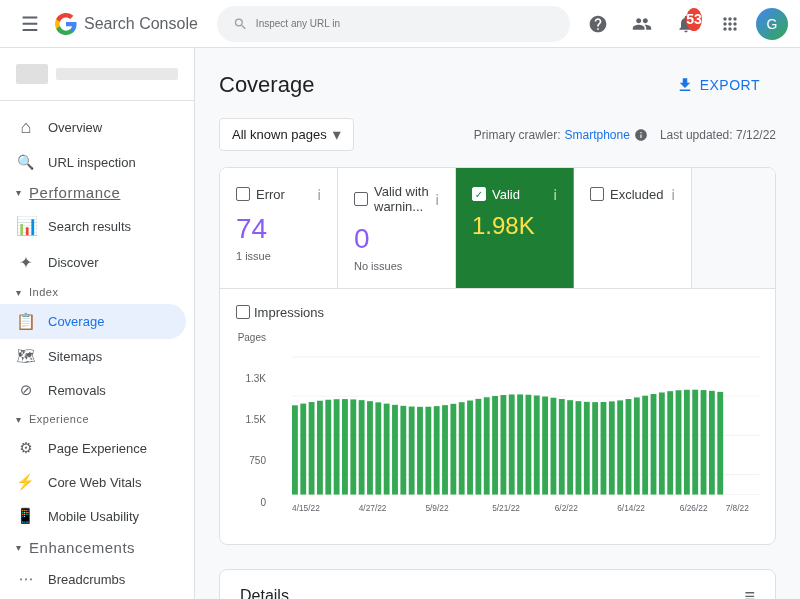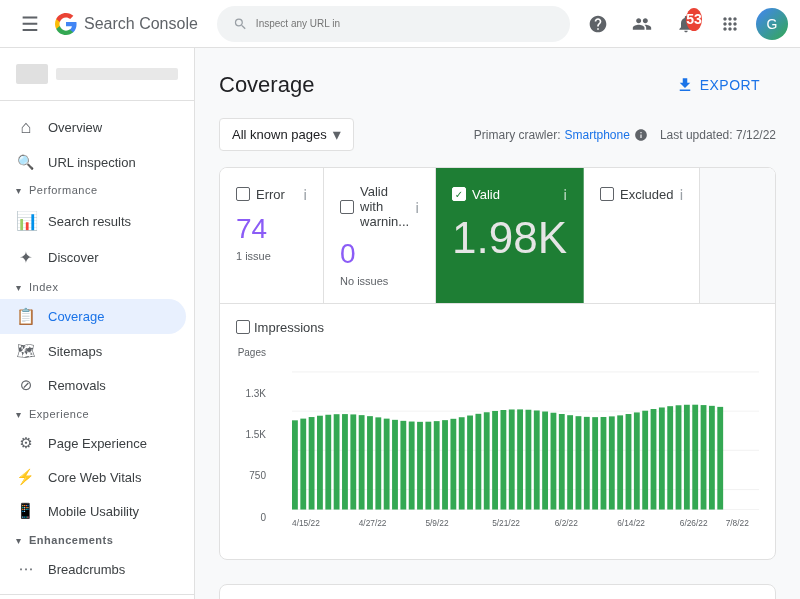--- a/index.html
+++ b/index.html
@@ -54,21 +54,21 @@
     .status-cards { display: flex; gap: 0; border: 1px solid #e0e0e0; border-radius: 8px; overflow: hidden; margin-bottom: 0; background: #fff; }
     .status-card { flex: 1; padding: 16px; border-right: 1px solid #e0e0e0; }
     .status-card:last-child { border-right: none; }
     .status-card.active-valid { background: #1e7e34; color: #fff; }
     .card-header { display: flex; align-items: center; gap: 6px; margin-bottom: 8px; }
     .card-checkbox { width: 14px; height: 14px; border: 1.5px solid #5f6368; border-radius: 2px; flex-shrink: 0; }
     .card-checkbox.white-check { background: #fff; border-color: #fff; display: flex; align-items: center; justify-content: center; color: #1e7e34; font-size: 10px; }
     .card-label { font-size: 13px; color: #3c4043; }
     .card-label.white { color: #fff; }
     .card-value { font-size: 28px; font-weight: 400; color: #8b5cf6; line-height: 1.2; }
-    .card-value.white { color: #e5e5e5; font-size: 44px; }
+    .card-value.white { color: #fde047; font-size: 24px; }
     .card-sub { font-size: 11px; color: #5f6368; margin-top: 4px; }
     .card-info { font-size: 18px; color: #9aa0a6; float: right; cursor: pointer; }
     .card-info.white { color: rgba(255,255,255,0.7); }
     .chart-header { display: flex; align-items: center; gap: 4px; margin-bottom: 12px; }
     .chart-checkbox { width: 14px; height: 14px; border: 1.5px solid #5f6368; border-radius: 2px; }
     .chart-label { font-size: 13px; color: #3c4043; }
 
     
     .details-section { background: #fff; border: 1px solid #e0e0e0; border-radius: 8px; }
     .details-header { display: flex; align-items: center; justify-content: space-between; padding: 16px 20px; border-bottom: 1px solid #e0e0e0; }
@@ -145,21 +145,21 @@
       <span class="s-label">Overview</span>
     </div>
 
     <div class="sidebar-item">
       <span class="s-icon" style="font-size:14px;">🔍</span>
       <span class="s-label">URL inspection</span>
     </div>
 
     <div class="sidebar-section-toggle">
       <span class="toggle-arrow">▾</span>
-      <span style="font-size:11px; font-weight:500; color:#5f6368; letter-spacing:0.5px;">Performance</span>
+      <span style="font-size:15px; font-weight:500; color:#5f6368; letter-spacing:0.5px;text-decoration:underline;">Performance</span>
     </div>
 
     <div class="sidebar-item">
       <span class="s-icon">📊</span>
       <span class="s-label">Search results</span>
     </div>
 
     <div class="sidebar-item">
       <span class="s-icon" style="font-size:16px;">✦</span>
       <span class="s-label">Discover</span>
@@ -200,21 +200,21 @@
       <span class="s-label">Core Web Vitals</span>
     </div>
 
     <div class="sidebar-item">
       <span class="s-icon" style="font-size:15px;">📱</span>
       <span class="s-label">Mobile Usability</span>
     </div>
 
     <div class="sidebar-section-toggle">
       <span class="toggle-arrow">▾</span>
-      <span style="font-size:11px; font-weight:700; color:#5f6368; letter-spacing:0.5px;">Enhancements</span>
+      <span style="font-size:15px; font-weight:400; color:#5f6368; letter-spacing:0.5px;">Enhancements</span>
     </div>
 
     <div class="sidebar-item">
       <span class="s-icon" style="font-size:15px;">⋯</span>
       <span class="s-label">Breadcrumbs</span>
     </div>
 
     <div class="sidebar-divider"></div>
 
   </div>

